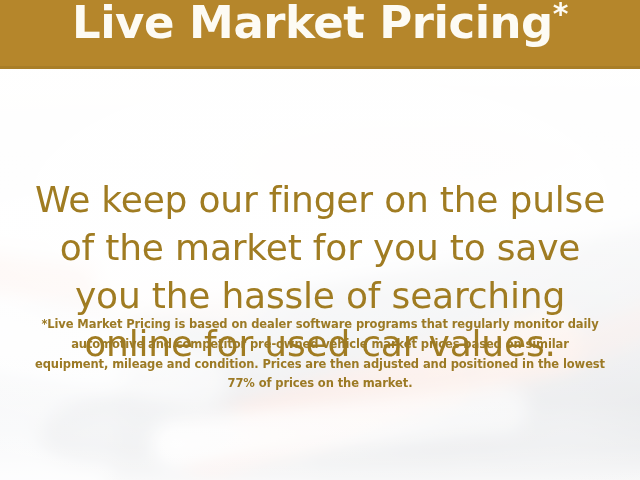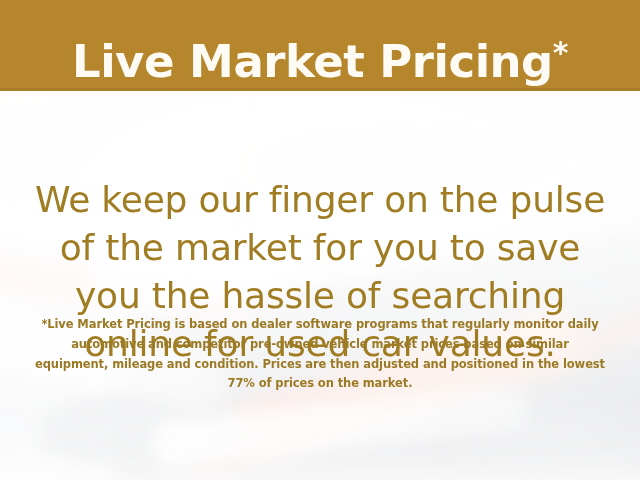--- a/index.html
+++ b/index.html
@@ -172,26 +172,26 @@
     background: radial-gradient(ellipse 120% 70% at 50% 42%,
       rgba(255,255,255,.75) 0%,
       rgba(255,255,255,.45) 45%,
       rgba(255,255,255,0) 100%);
   }
 
   
   .banner {
     position: absolute;
     left: 0; right: 0; top: 0;
-    height: 91px;
+    height: 69px;
     z-index: 5;
     background: #b5862b;
     border-bottom: 3px solid #a97e27;
     display: flex;
-    align-items: flex-end;
+    align-items: flex-start;
     justify-content: center;
     box-sizing: border-box;
   }
   .banner-title {
     font-family: "DejaVu Sans", sans-serif;
     font-size: 45px;
     font-weight: bold;
     color: #fdfbf4;
     letter-spacing: -0.5px;
     line-height: 1;

